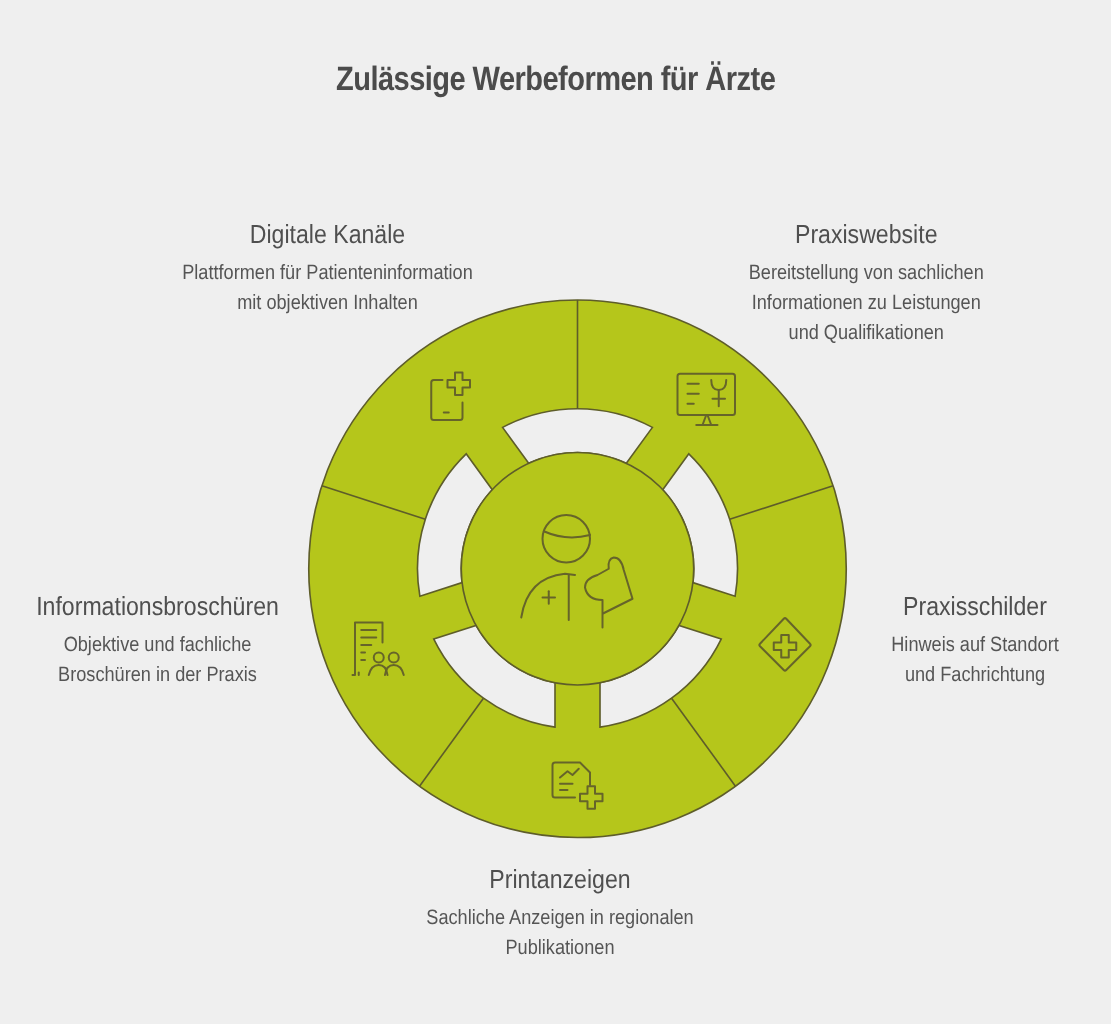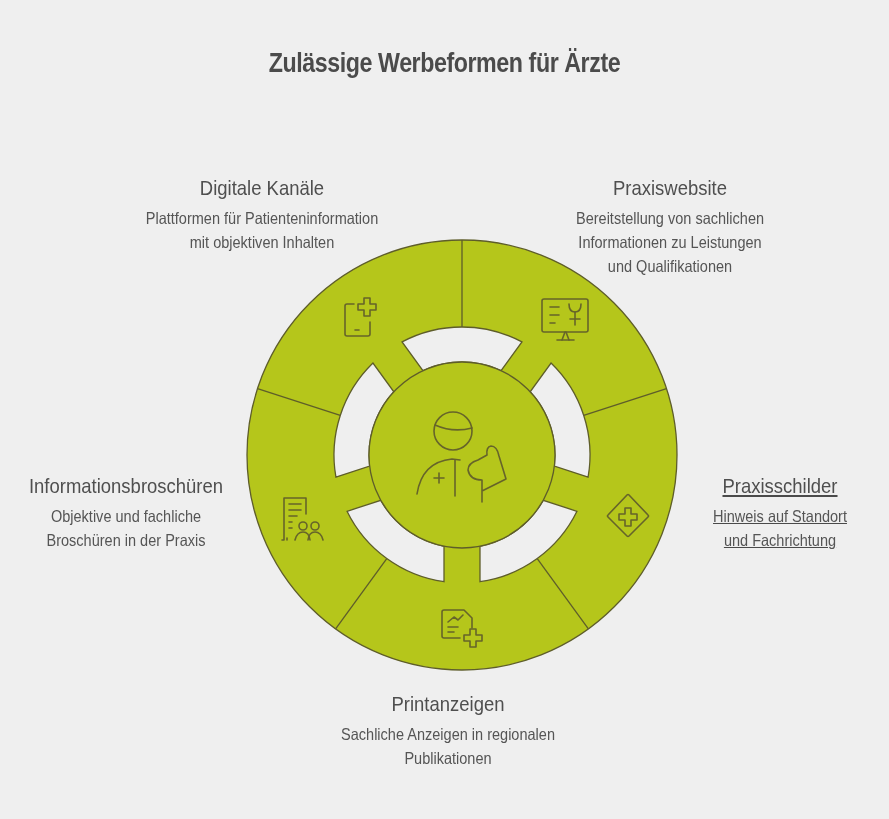--- a/index.html
+++ b/index.html
@@ -27,30 +27,30 @@
 <div class="title">Zulässige Werbeformen für Ärzte</div>
 
 <div class="label" style="left:102px; top:176px; width:320px;">
   <div class="head">Digitale Kanäle</div>
   <div class="desc">
     <div>Plattformen für Patienteninformation</div>
     <div>mit objektiven Inhalten</div>
   </div>
 </div>
 
-<div class="label" style="left:520px; top:176px; width:300px;">
+<div class="label" style="left:543px; top:176px; width:300px;">
   <div class="head">Praxiswebsite</div>
   <div class="desc">
     <div>Bereitstellung von sachlichen</div>
     <div>Informationen zu Leistungen</div>
     <div>und Qualifikationen</div>
   </div>
 </div>
 
-<div class="label" style="left:670px; top:474px; width:220px;text-decoration:underline;">
+<div class="label" style="left:670px; top:474px; width:220px;">
   <div class="head">Praxisschilder</div>
   <div class="desc">
     <div>Hinweis auf Standort</div>
     <div>und Fachrichtung</div>
   </div>
 </div>
 
 <div class="label" style="left:288px; top:692px; width:320px;">
   <div class="head">Printanzeigen</div>
   <div class="desc">

